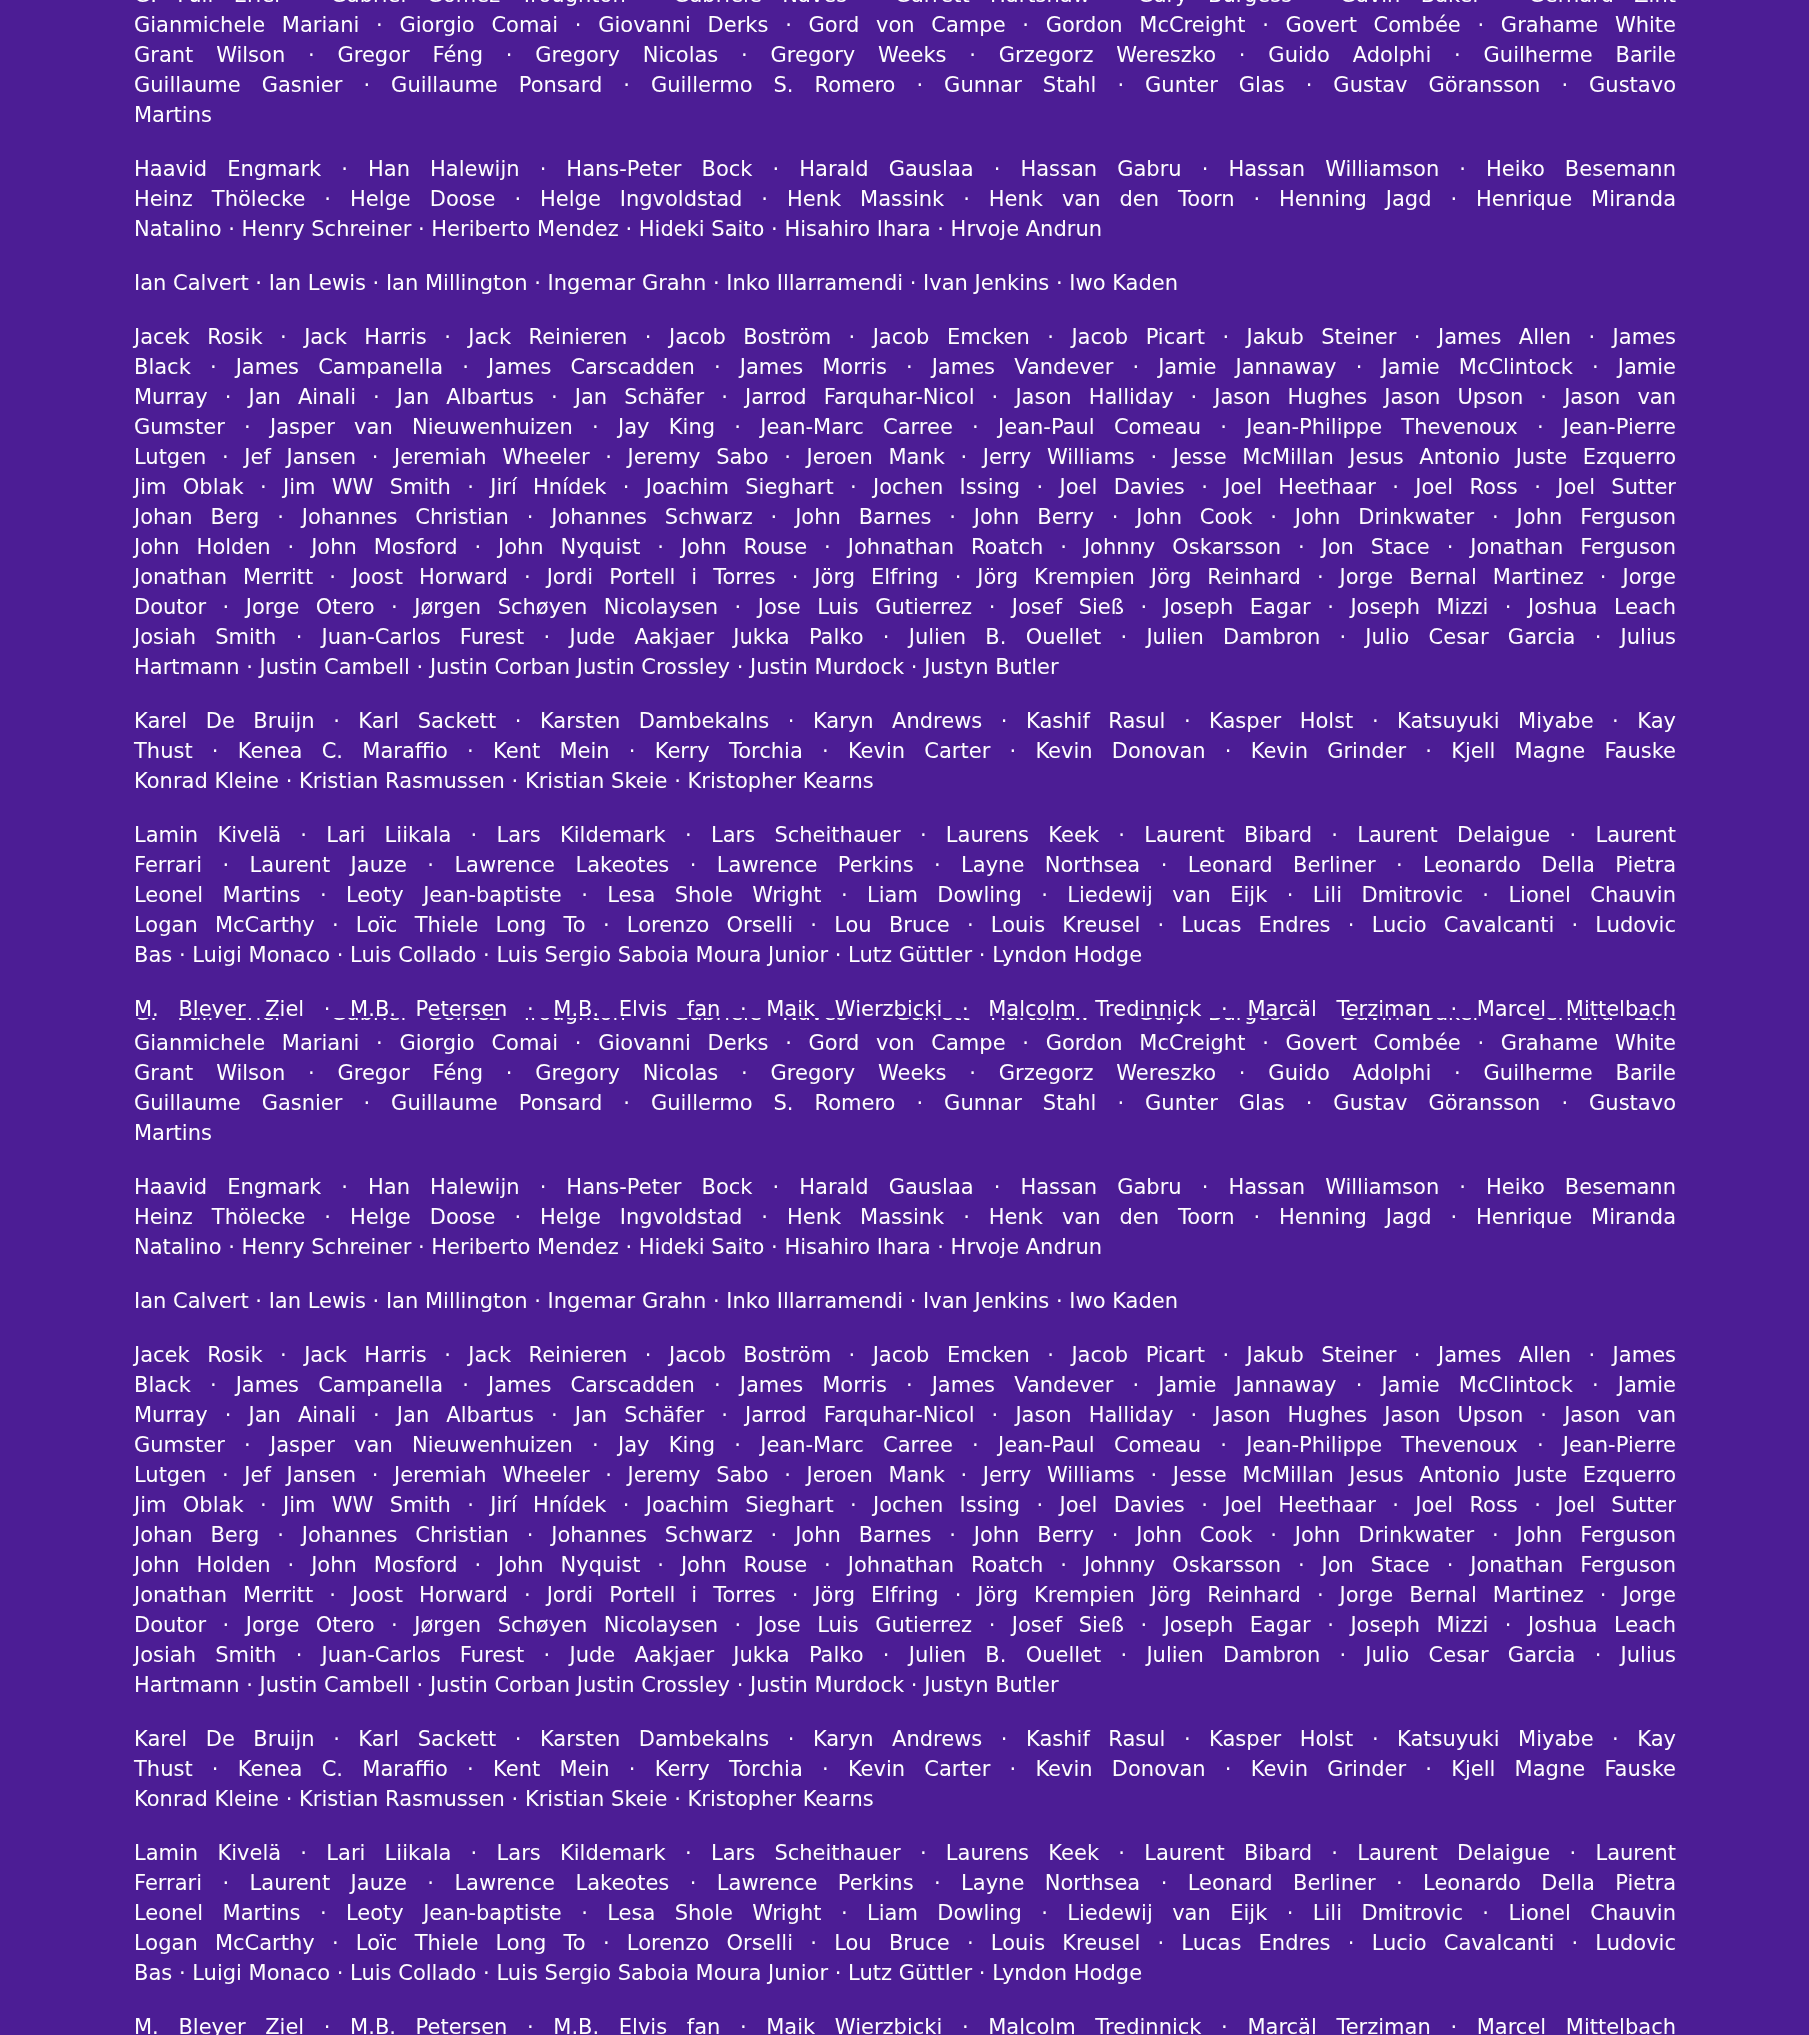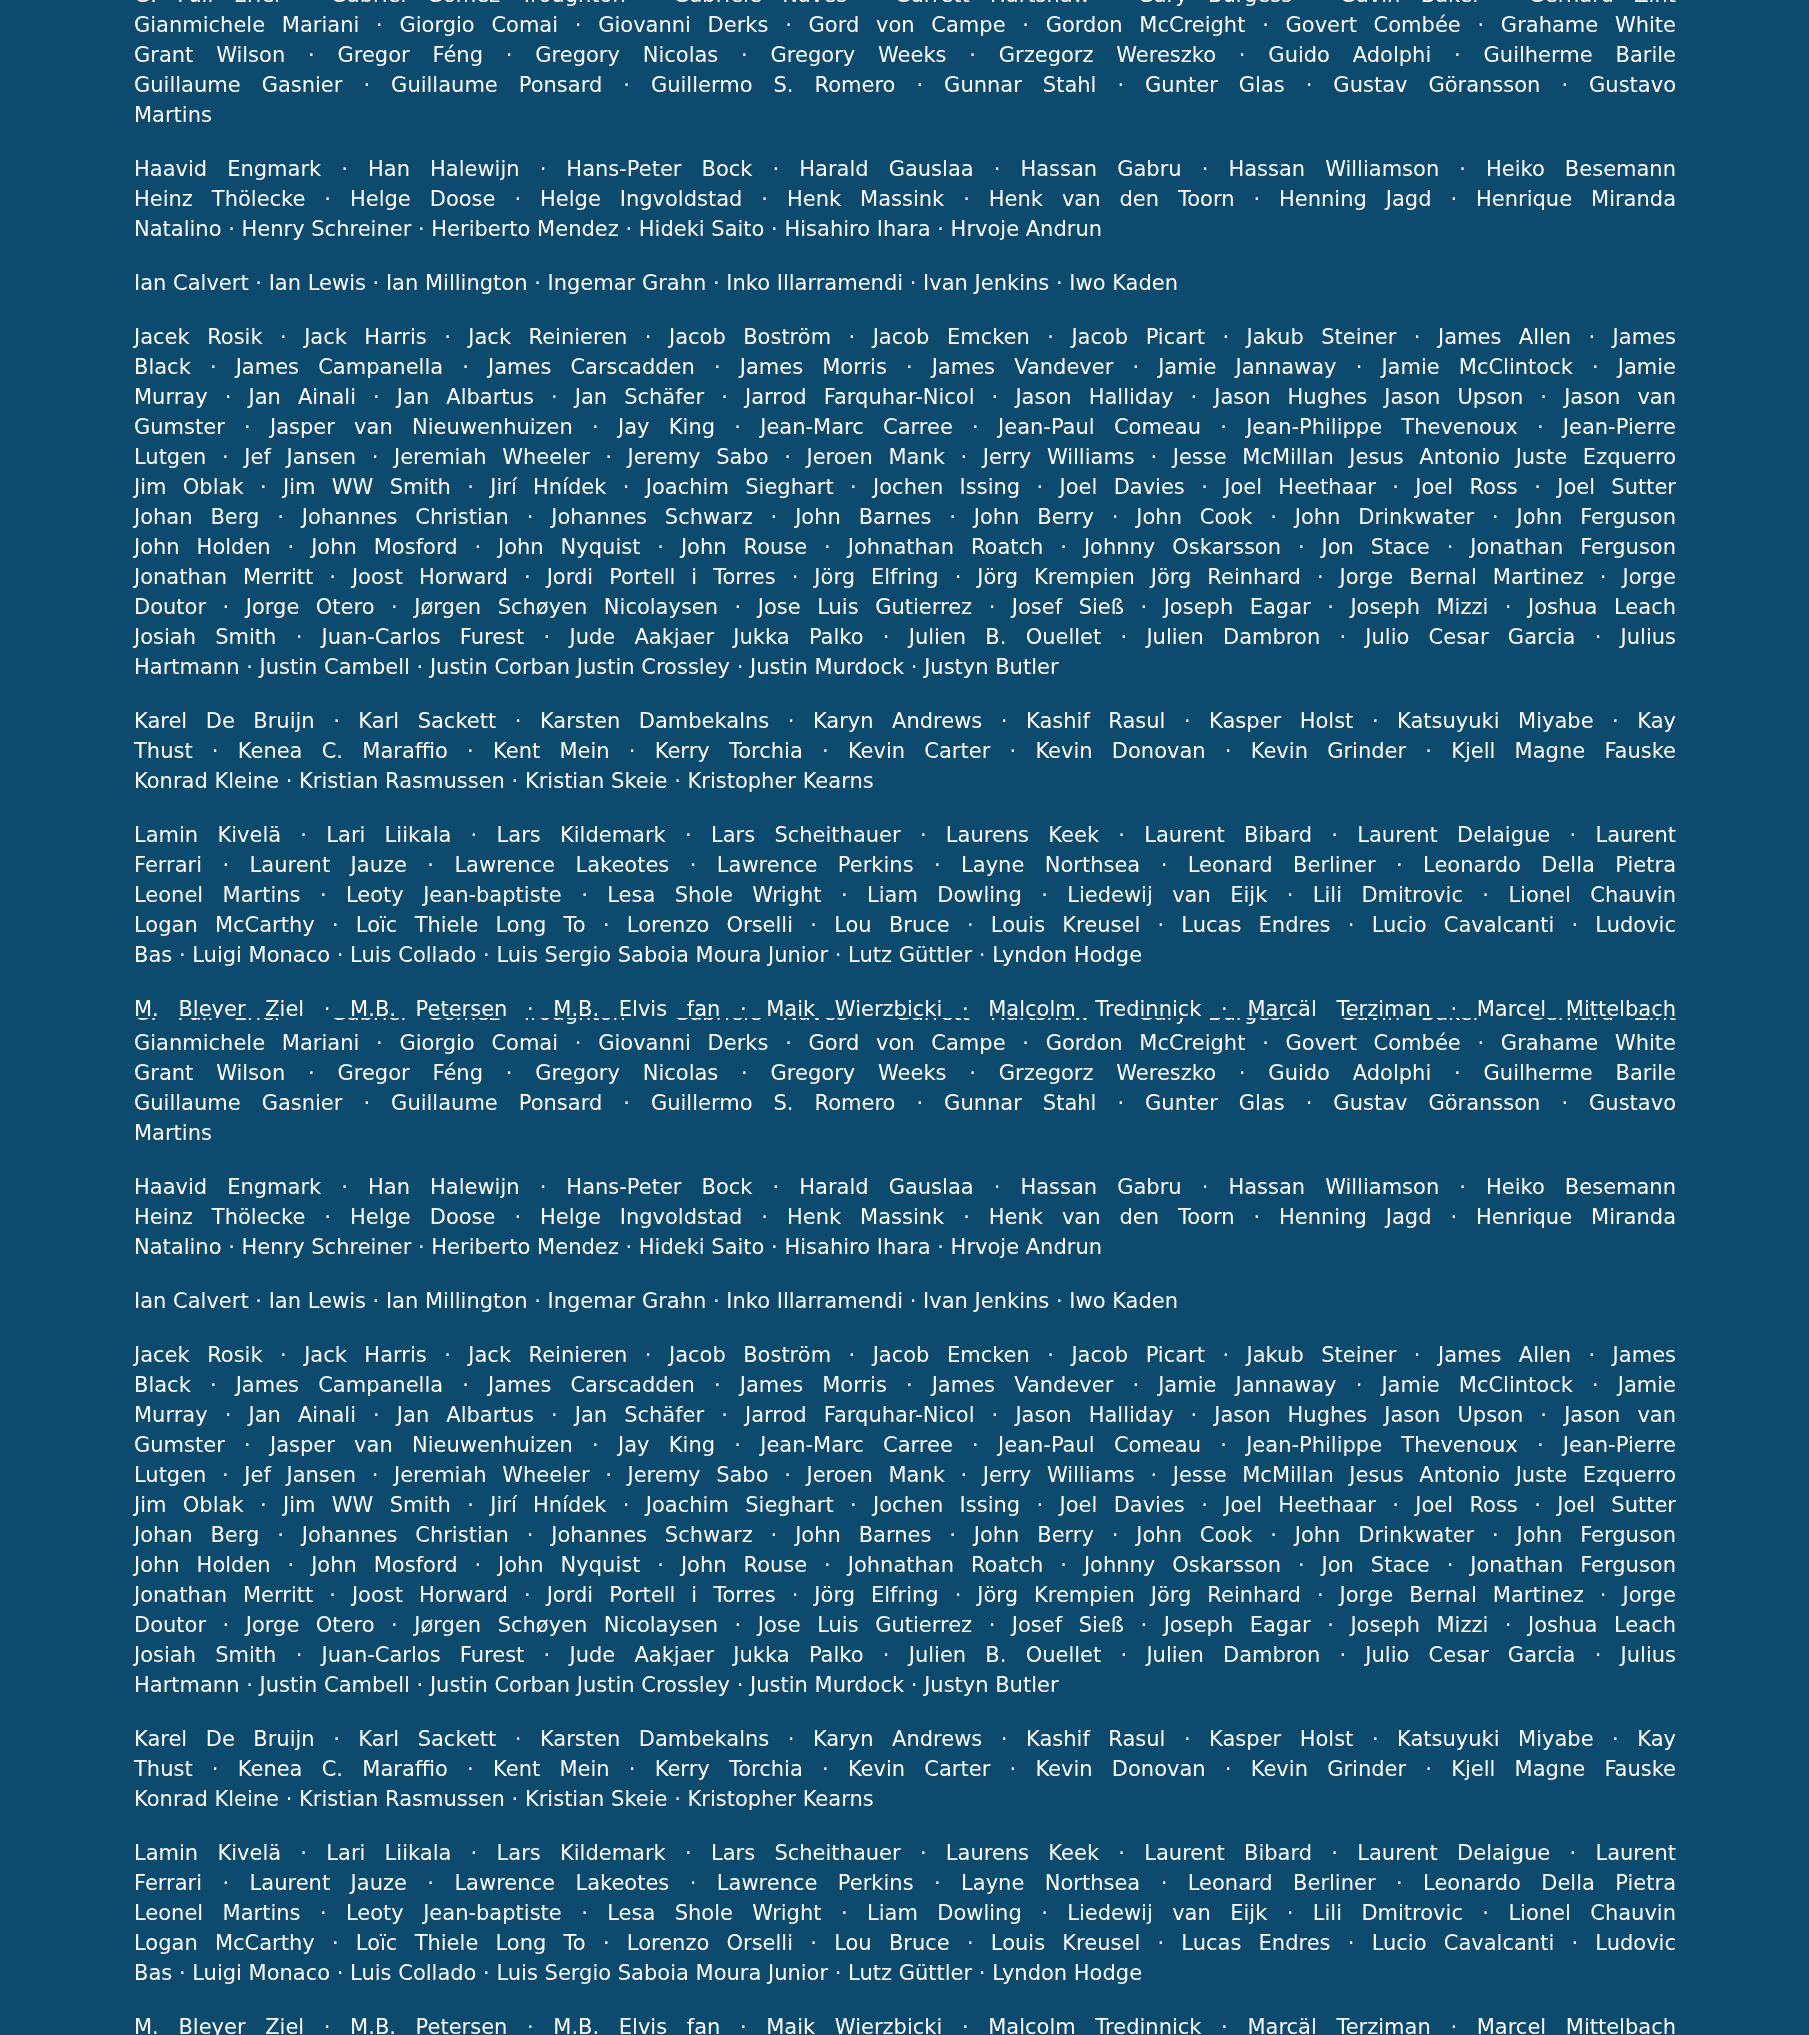--- a/index.html
+++ b/index.html
@@ -41,21 +41,21 @@
     text-align: justify;
     text-align-last: justify;
   }
   .line.last {
     text-align-last: left;
   }
 </style>
 </head>
 <body>
 
-<div class="canvas" style="background: #0c4a6e;">
+<div class="canvas" style="background: #4c1d95;">
     <div class="window">
       <div class="content">
         <div class="para">
           <div class="line" style="color: rgb(255, 255, 255);">G. Full Erler · Gabriel Gomez Troughton · Gabriele Naves · Garrett Hartshaw · Gary Burgess · Gavin Baker · Gerhard Zint</div>
           <div class="line" style="color: rgb(255, 255, 255);">Gianmichele Mariani · Giorgio Comai · Giovanni Derks · Gord von Campe · Gordon McCreight · Govert Combée · Grahame White</div>
           <div class="line" style="color: rgb(255, 255, 255);">Grant Wilson · Gregor Féng · Gregory Nicolas · Gregory Weeks · Grzegorz Wereszko · Guido Adolphi · Guilherme Barile</div>
           <div class="line" style="color: rgb(255, 255, 255);">Guillaume Gasnier · Guillaume Ponsard · Guillermo S. Romero · Gunnar Stahl · Gunter Glas · Gustav Göransson · Gustavo</div>
           <div class="line last" style="color: rgb(255, 255, 255);">Martins</div>
         </div>
         <div class="para">

